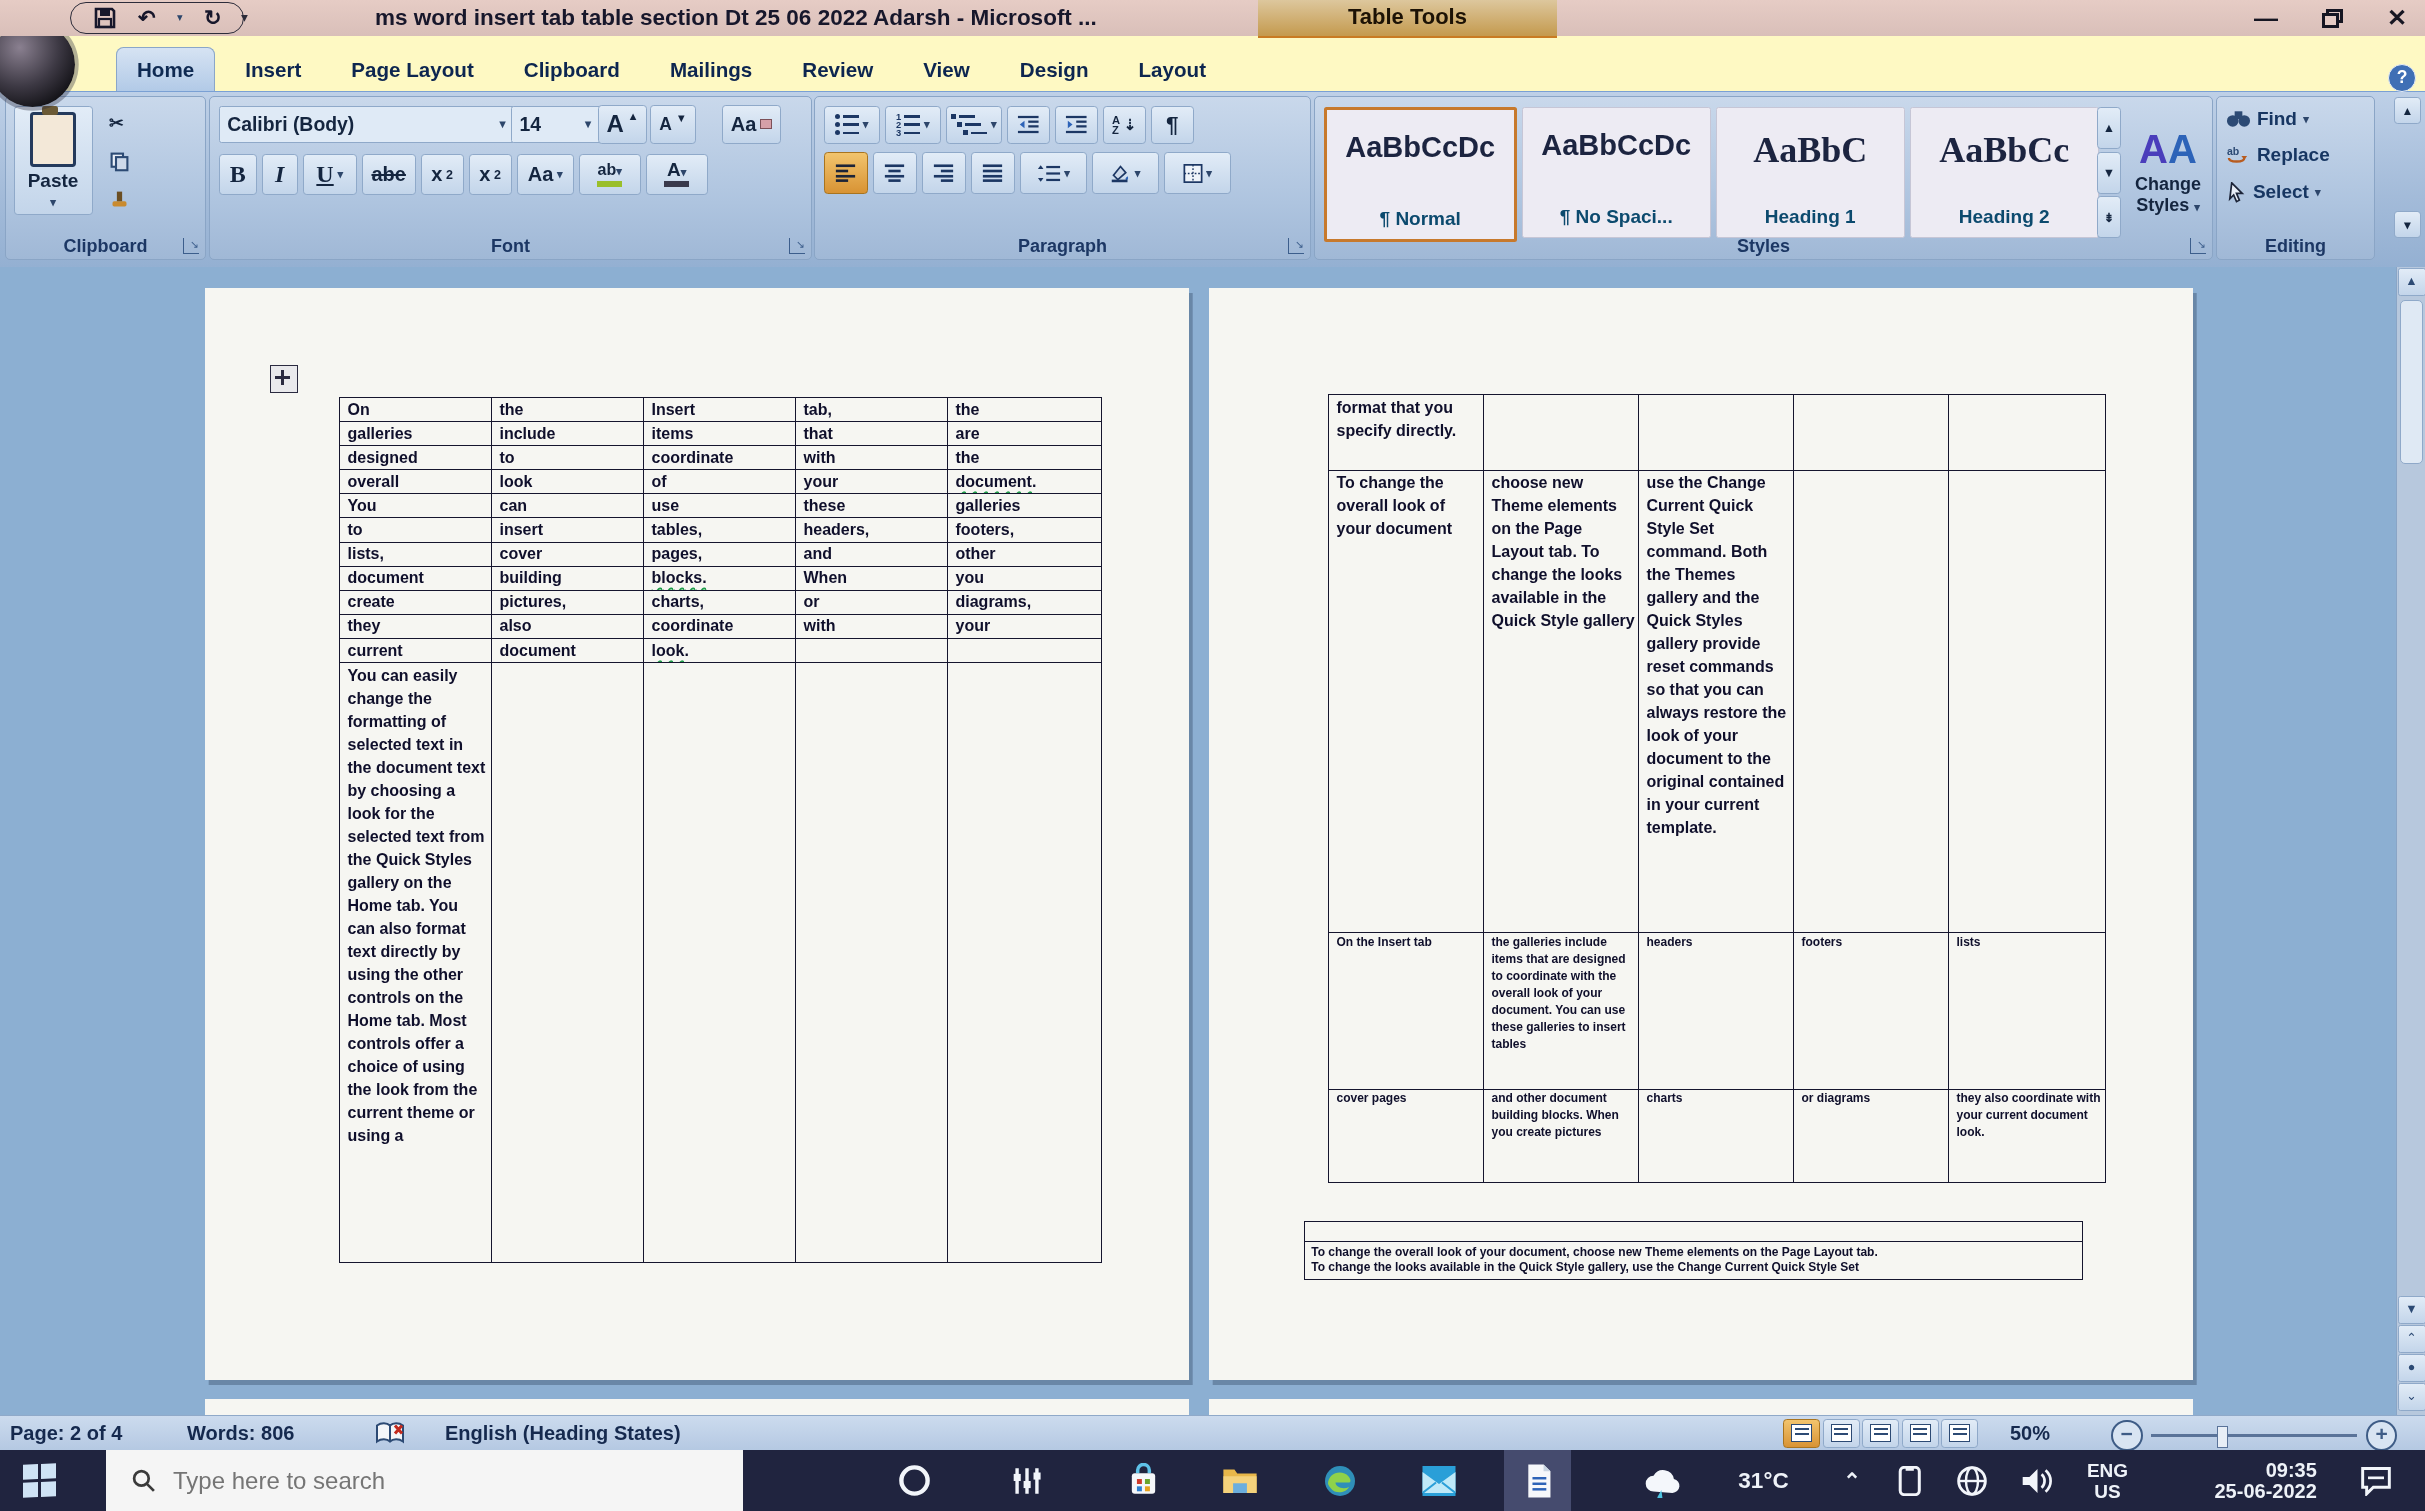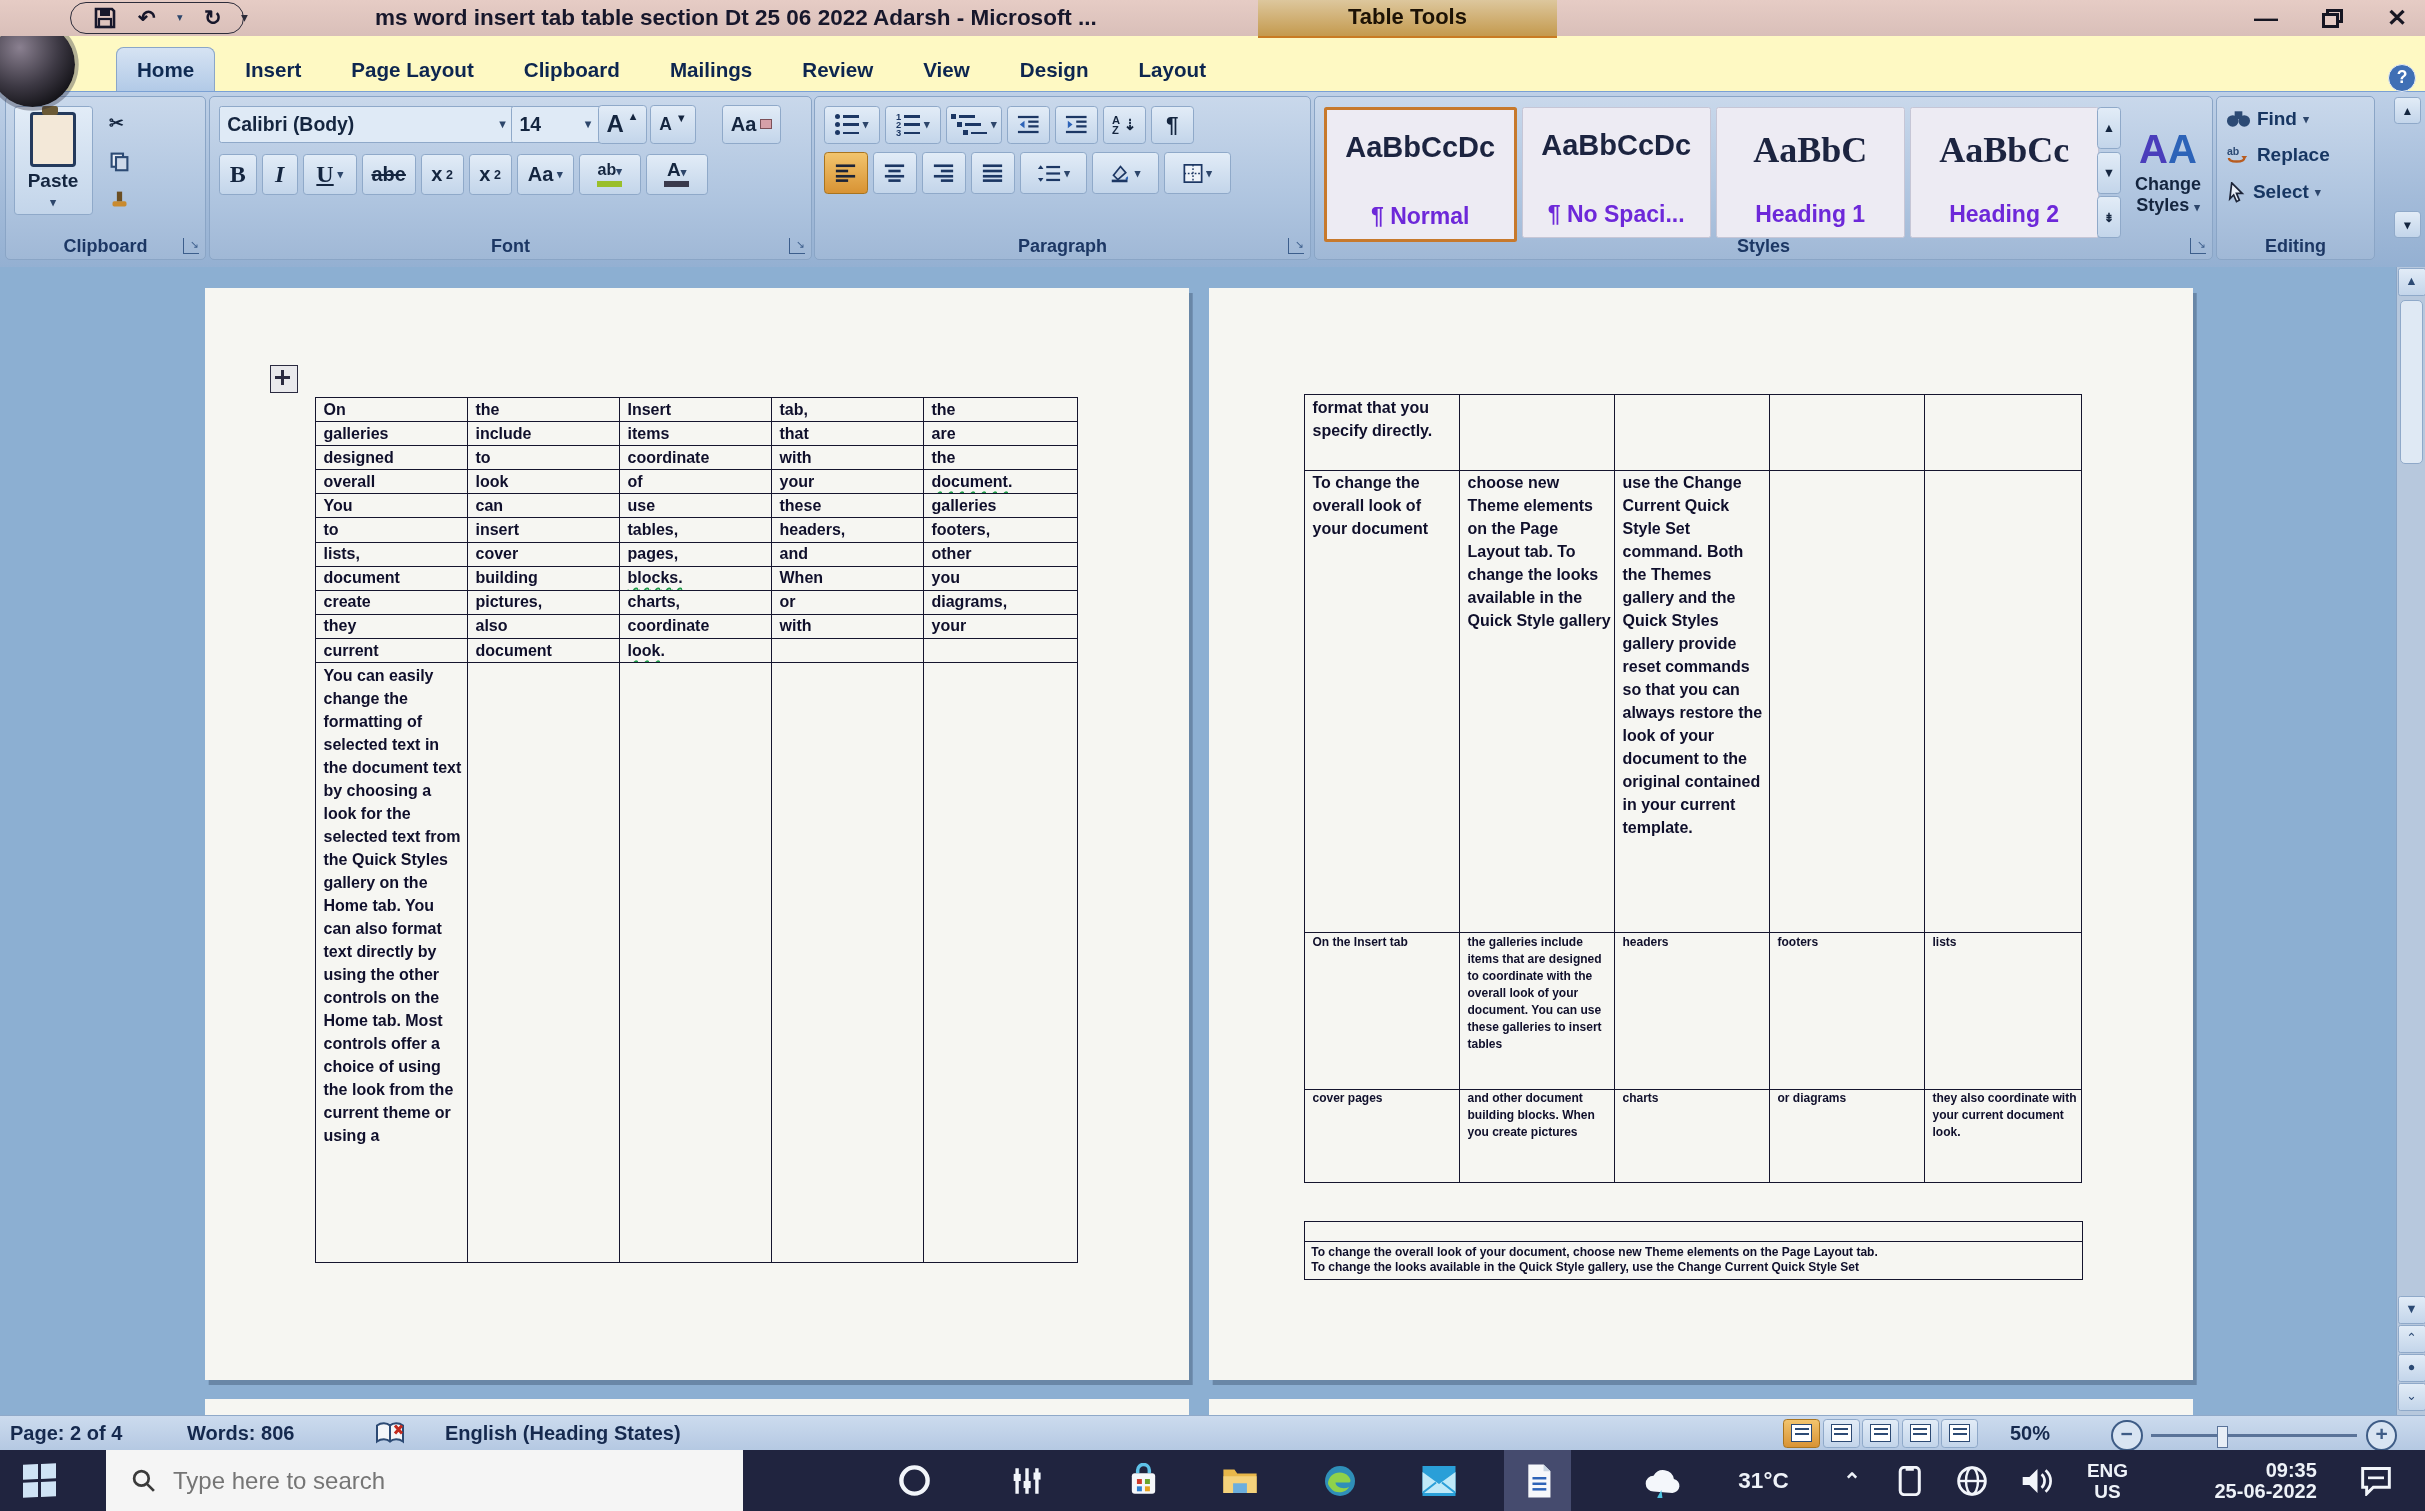--- a/index.html
+++ b/index.html
@@ -80,21 +80,21 @@
   .sq8{width:5px;height:5px;background:#1c3764;}
   .bar24{width:16px;height:2.5px;background:#1c3764;}
   .num{font-size:9.4px;font-weight:700;color:#1c3764;line-height:5px;}
 
   
   .tile{position:relative;width:187px;height:129px;background:#edebf3;border:1.9px solid #c6c6d6;
     border-radius:2.5px;text-align:center;}
   .tile.sel{border:3.7px solid #c7792c;}
   .tprev{margin-top:21px;font-size:29px;font-weight:700;color:#1c2440;white-space:nowrap;overflow:hidden;}
   .tile.hd .tprev{font-size:36px;font-family:"Liberation Serif",serif;}
-  .tname{position:absolute;bottom:8.7px;width:100%;font-size:23px;font-weight:700;color:#6d28d9;}
+  .tname{position:absolute;bottom:8.7px;width:100%;font-size:19px;font-weight:700;color:#0c4a6e;}
   .stscroll{position:absolute;left:782px;top:10px;width:24px;display:flex;flex-direction:column;gap:2.5px;}
   .stscroll .btn{height:40px;font-size:12.5px;}
   .chgstyles{position:absolute;left:812px;top:10px;width:80px;height:129px;flex-direction:column;font-size:18px;text-align:center;
     background:transparent;border-color:transparent;}
   .aa-big{font-size:40px;font-weight:700;color:#4a3dbb;line-height:41px;}
   .aa-big span{color:#2d63b8;}
 
   
   .erow{position:absolute;left:8.7px;display:flex;gap:6.2px;align-items:center;font-size:19px;font-weight:700;color:#173662;height:32px;}
 
@@ -108,21 +108,21 @@
     box-shadow:3.7px 5px 0 rgba(40,60,90,.35);}
   .page.p1{left:205px;}
   .page.p2{left:1209px;}
   .pagestrip{position:absolute;top:1132px;width:984px;height:16px;background:#f6f6f2;}
 
   .handle{position:absolute;left:65px;top:77px;width:26px;height:26px;border:1.9px solid #2a2a40;background:#e9e9ec;}
   .handle::before{content:"";position:absolute;left:3.7px;top:10px;width:15px;height:2.5px;background:#2a2a40;}
   .handle::after{content:"";position:absolute;left:10px;top:3.7px;width:2.5px;height:15px;background:#2a2a40;}
 
   table.wtable{border-collapse:collapse;table-layout:fixed;position:absolute;
-    font-family:"Liberation Sans",sans-serif;}
+    font-family:"Liberation Sans",sans-serif;margin-left:24px;}
   .wtable td{border:1.9px solid #15152e;vertical-align:top;padding:0.6px 2.5px 0 7.5px;
     font-weight:600;color:#0f0f2b;overflow:hidden;}
   .t1{left:110px;top:109px;width:763px;}
   .t1 td{height:22px;font-size:16px;line-height:22.5px;white-space:nowrap;}
   .t1 tr.tall td{height:598px;font-size:16px;line-height:23px;white-space:normal;}
   .t2{left:95px;top:106px;width:777px;}
   .t2 td{font-size:16px;line-height:23px;}
   .t2 tr.r1 td{height:74px;}
   .t2 tr.r2 td{height:461px;}
   .t2 tr.r3 td{height:155px;font-size:12px;line-height:17px;}

